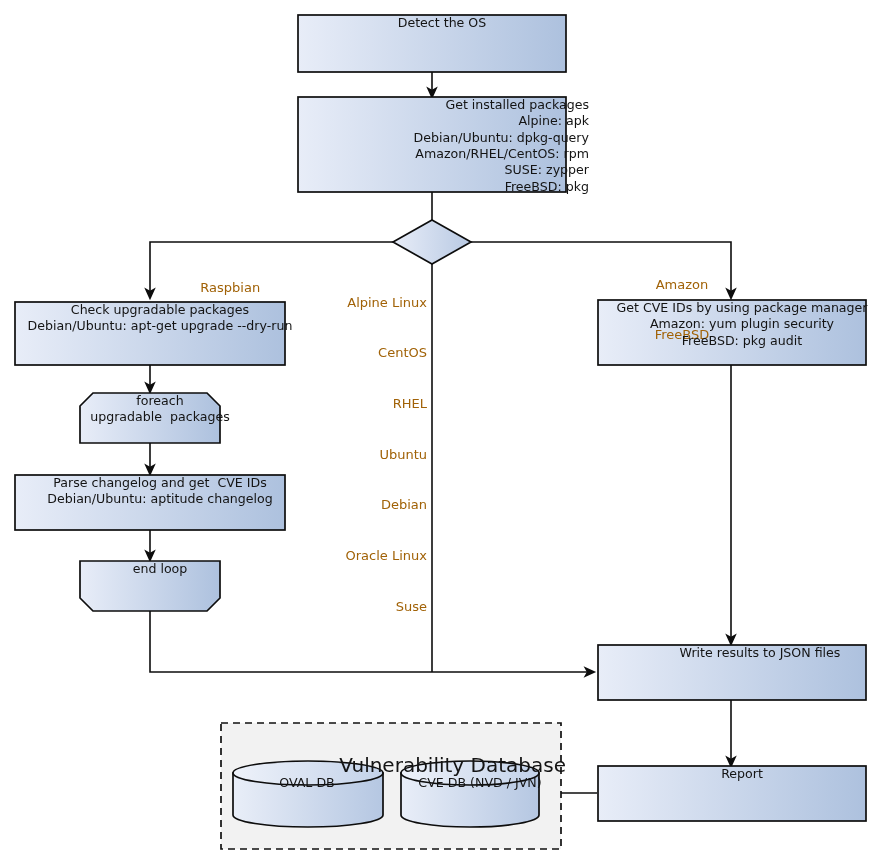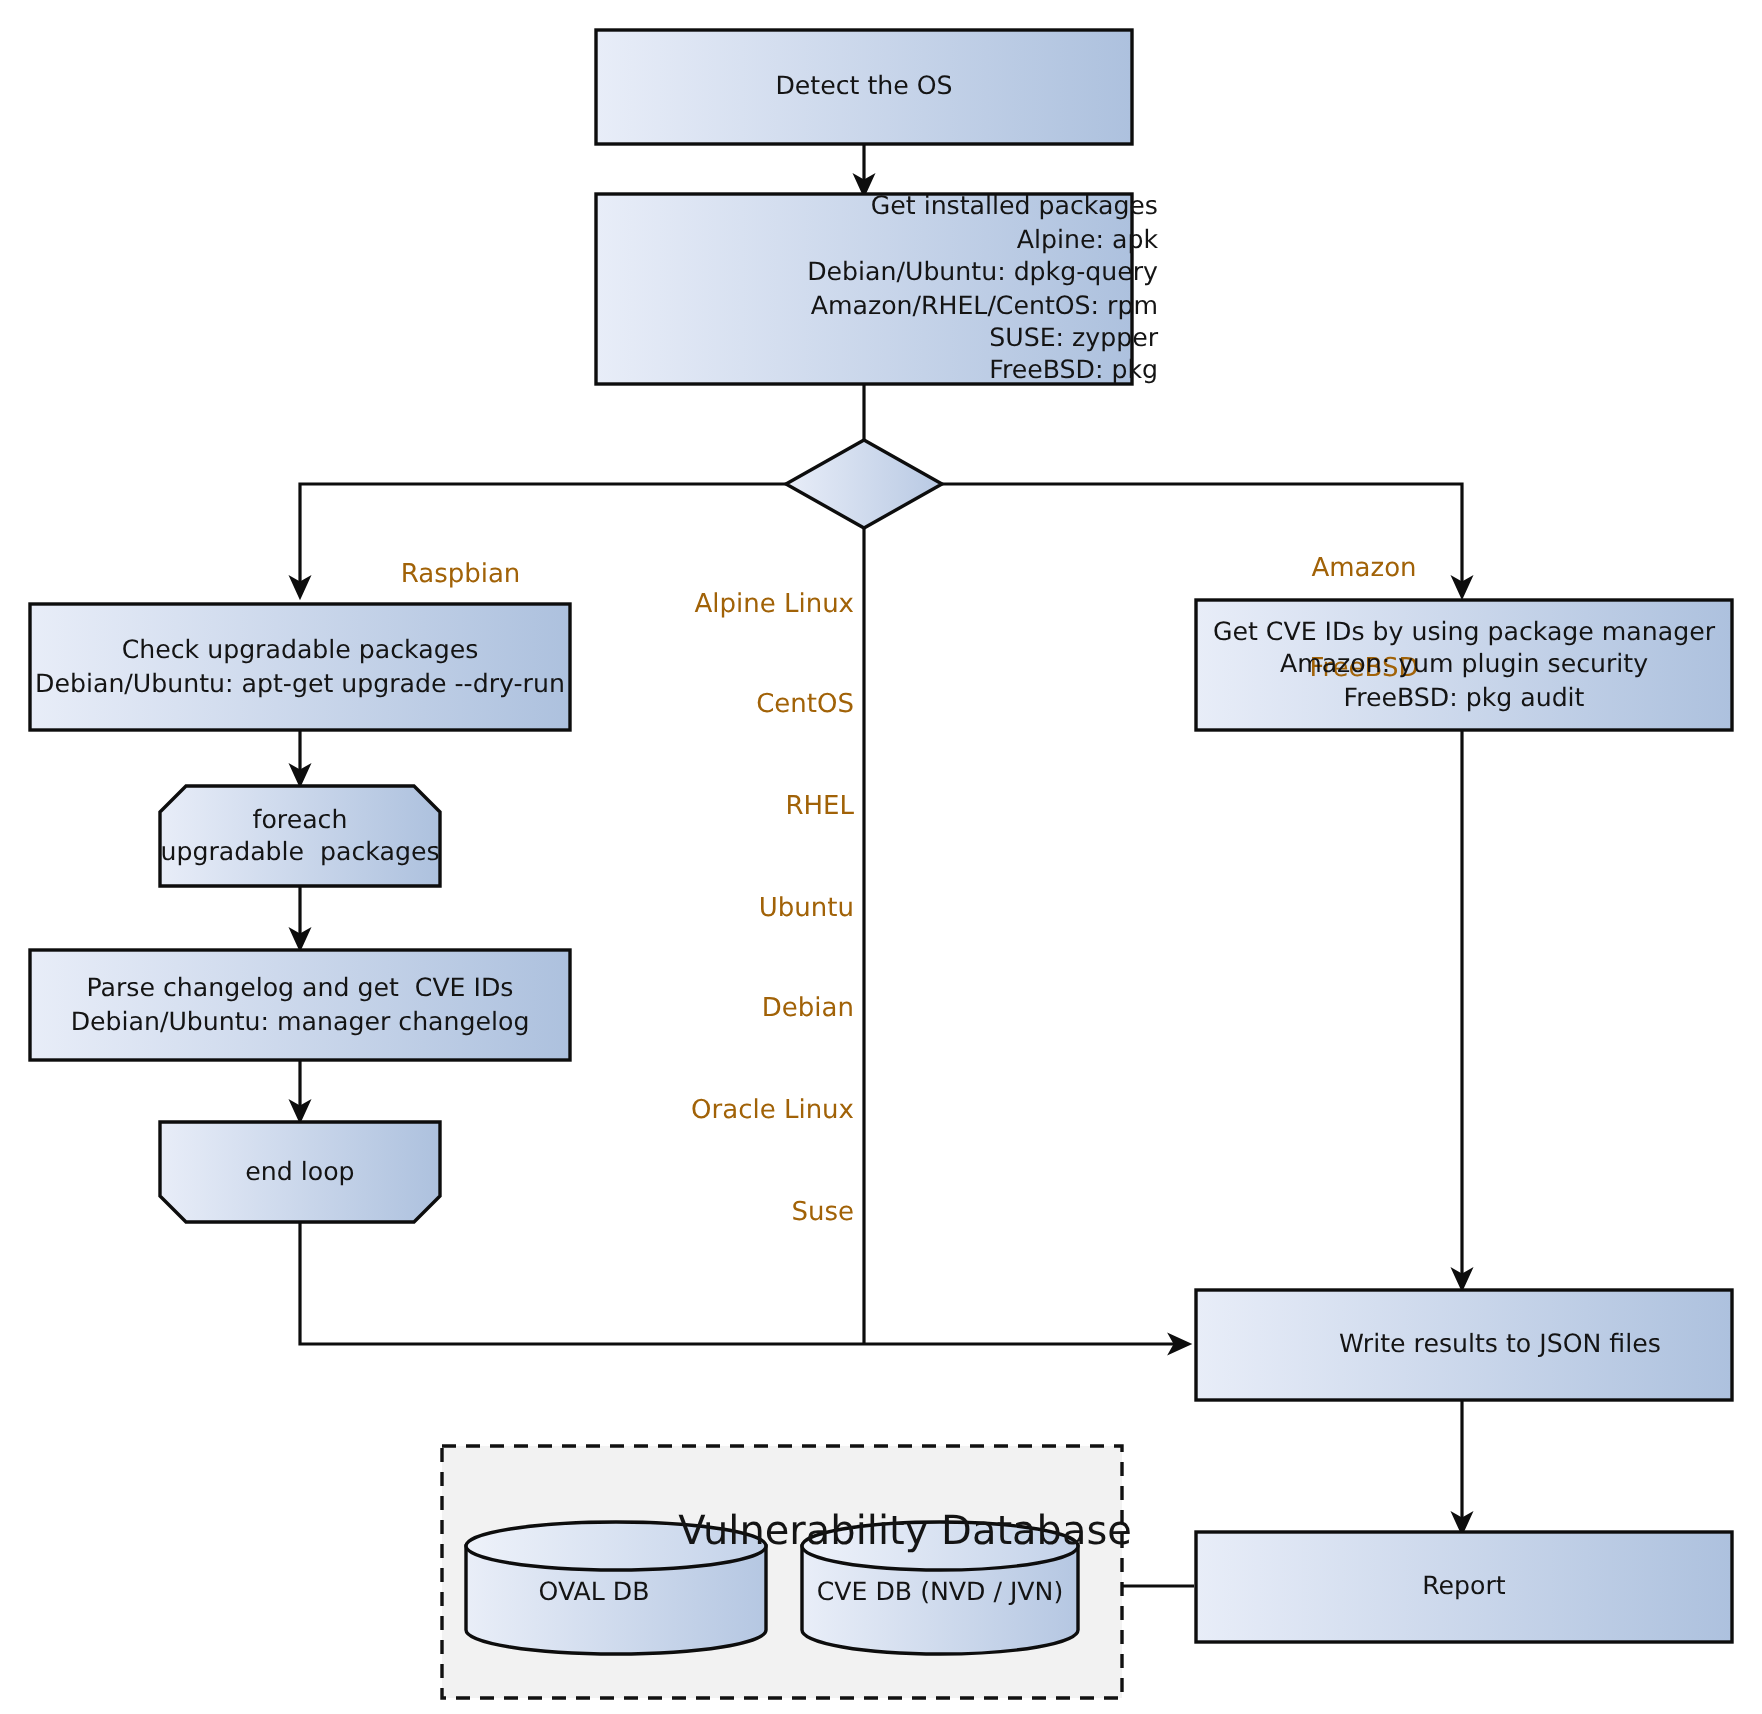--- a/index.html
+++ b/index.html
@@ -24,26 +24,26 @@
     left: 0;
     top: 0;
     width: 881px;
     height: 857px;
     overflow: visible;
   }
   .node-text {
     position: absolute;
     display: flex;
     flex-direction: column;
-    justify-content: center;
     pointer-events: none;
     line-height: 1.30;
     font-size: 12.6px;
     color: #141414;
     white-space: pre;
+    padding-left: 10px;
   }
   .ta-center { text-align: center; align-items: center; }
   .ta-right  { text-align: right;  align-items: flex-end; }
   .edge-label {
     position: absolute;
     font-size: 13px;
     line-height: 1.30;
     color: #a16207;
     white-space: pre;
   }
@@ -187,21 +187,21 @@
     <span>Debian/Ubuntu: apt-get upgrade --dry-run</span>
   </div>
 
   <div class="node-text ta-center" style="left:80px; top:393px; width:140px; height:50px;">
     <span>foreach</span>
     <span>upgradable  packages</span>
   </div>
 
   <div class="node-text ta-center" style="left:15px; top:475px; width:270px; height:55px;">
     <span>Parse changelog and get  CVE IDs</span>
-    <span>Debian/Ubuntu: manager changelog</span>
+    <span>Debian/Ubuntu: aptitude changelog</span>
   </div>
 
   <div class="node-text ta-center" style="left:80px; top:561px; width:140px; height:50px;">
     <span>end loop</span>
   </div>
 
   <div class="node-text ta-center" style="left:598px; top:300px; width:268px; height:65px;">
     <span>Get CVE IDs by using package manager</span>
     <span>Amazon: yum plugin security</span>
     <span>FreeBSD: pkg audit</span>

